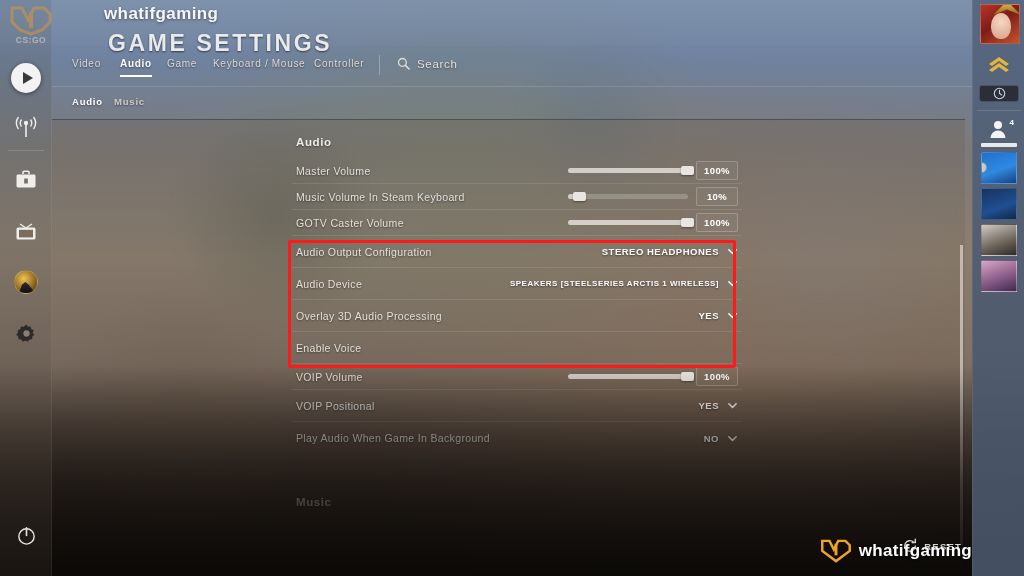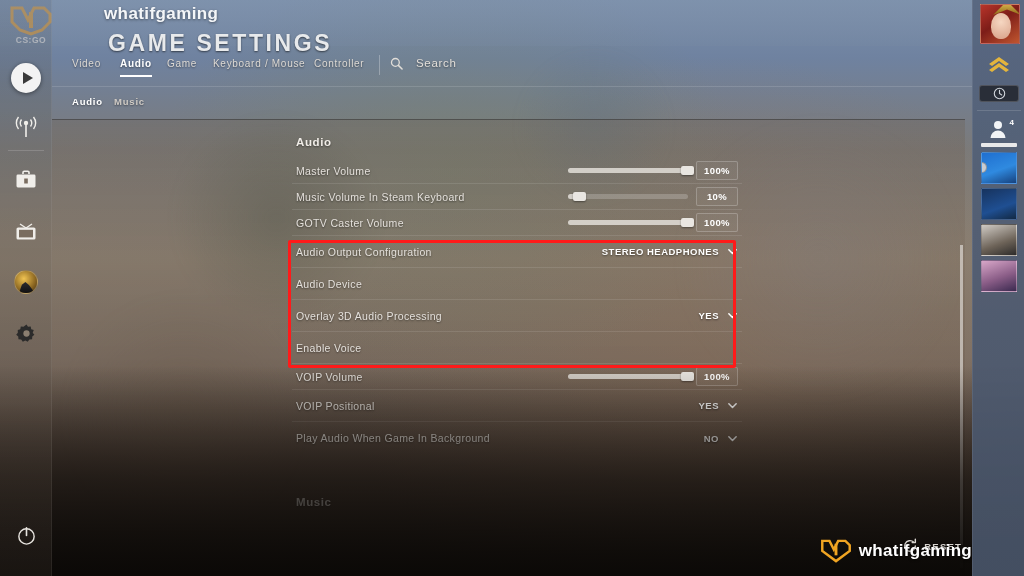--- a/index.html
+++ b/index.html
@@ -118,22 +118,22 @@
   .tab.active { color: #ffffff; font-weight: bold; }
   .tab.active::after {
     content:""; position:absolute; left:0; right:0; bottom:-8px; height:2px;
     background:#ffffff;
   }
   .tabs-divider {
     position: absolute; left: 327px; top: 9px; width: 1px; height: 20px;
     background: rgba(255,255,255,0.28);
   }
   .search-tab {
-    position: absolute; left: 338px; top: 11px;
-    display:flex; align-items:flex-start; gap:13px;
+    position: absolute; left: 345px; top: 11px;
+    display:flex; align-items:center; gap:7px;
     color:#e2ded9; font-size:11.5px; letter-spacing:0.7px; cursor:pointer;
     text-shadow: 0 1px 2px rgba(0,0,0,0.45);
   }
   .tabs-underline {
     position: absolute; left: 52px; right: 52px; top: 86px; height: 1px;
     background: rgba(255,255,255,0.13);
   }
 
   
   .subtabs-row { position: absolute; left: 52px; right: 52px; top: 88px; height: 30px; }
@@ -359,20 +359,26 @@
         <span class="row-right">
           <span class="dd-value">STEREO HEADPHONES</span>
           <svg class="chev" viewBox="0 0 12 12">
             <path d="M2 4 L6 8.2 L10 4" fill="none" stroke="#ffffff" stroke-width="1.6" stroke-linecap="round" stroke-linejoin="round"></path>
           </svg>
         </span>
       </div>
 
       <div class="row" style="height:32px">
         <span class="row-label">Audio Device</span>
+        <span class="row-right">
+          <span class="dd-value" style="font-size:8px">SPEAKERS [STEELSERIES ARCTIS 1 WIRELESS]</span>
+          <svg class="chev" viewBox="0 0 12 12">
+            <path d="M2 4 L6 8.2 L10 4" fill="none" stroke="#ffffff" stroke-width="1.6" stroke-linecap="round" stroke-linejoin="round"></path>
+          </svg>
+        </span>
       </div>
 
       <div class="row" style="height:32px">
         <span class="row-label">Overlay 3D Audio Processing</span>
         <span class="row-right">
           <span class="dd-value">YES</span>
           <svg class="chev" viewBox="0 0 12 12">
             <path d="M2 4 L6 8.2 L10 4" fill="none" stroke="#ffffff" stroke-width="1.6" stroke-linecap="round" stroke-linejoin="round"></path>
           </svg>
         </span>

